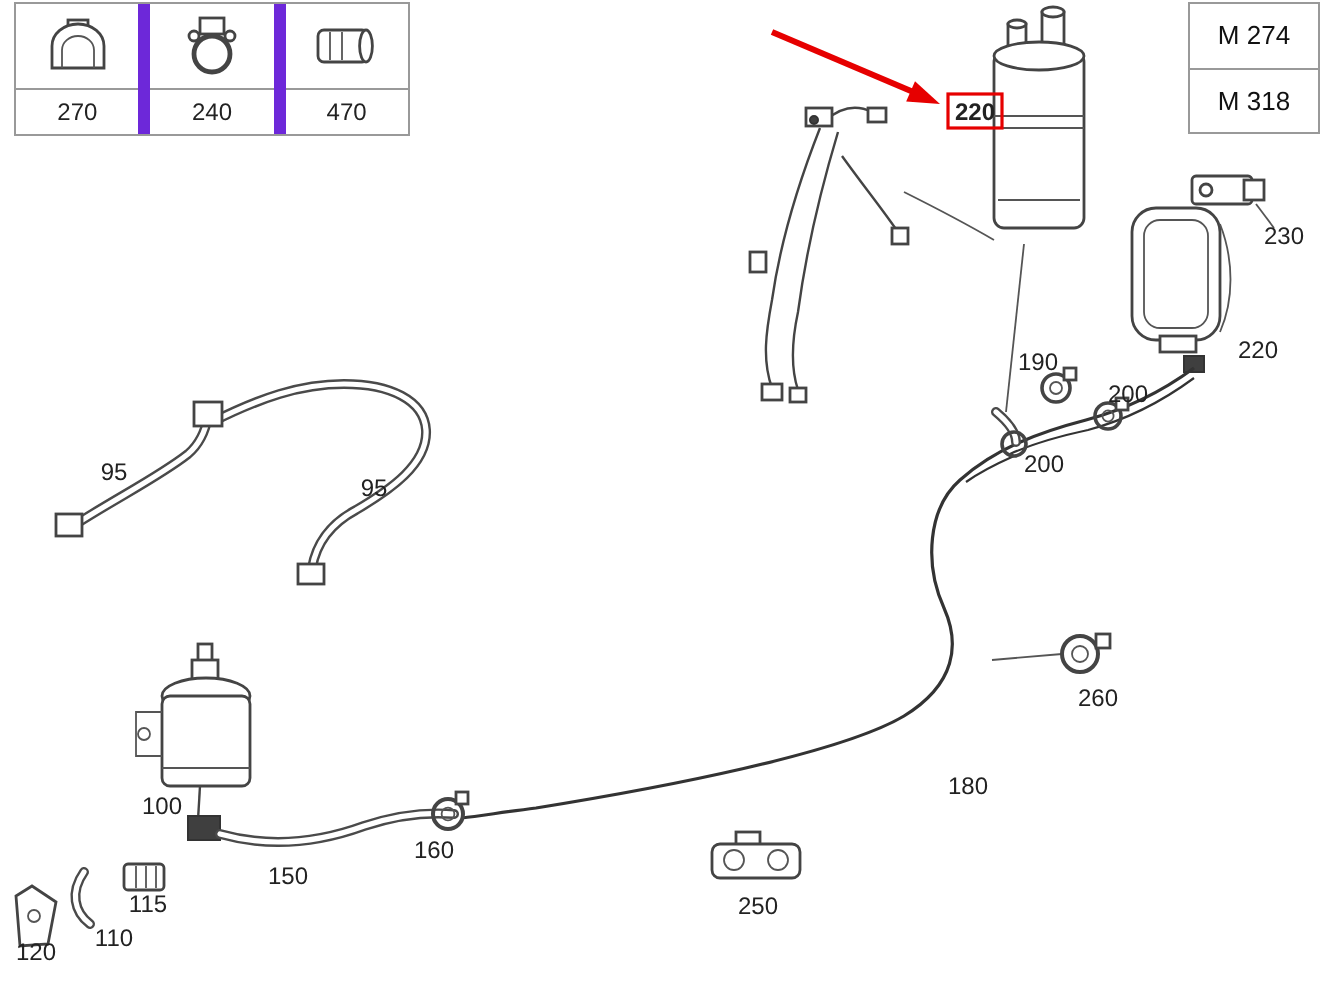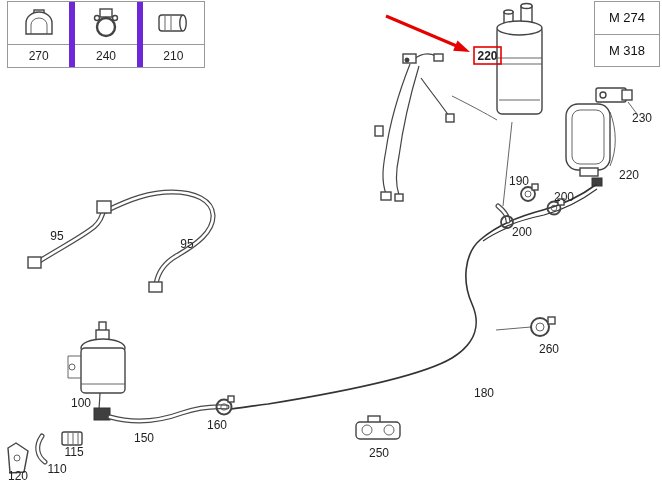--- a/index.html
+++ b/index.html
@@ -72,21 +72,21 @@
     </div>
     <div class="cell">
       <div class="iconbox">
         <svg width="36" height="30" viewBox="0 0 36 30">
           <rect x="4" y="7" width="25" height="16" rx="3" class="part"></rect>
           <ellipse cx="28" cy="15" rx="3.2" ry="8" class="part"></ellipse>
           <line x1="10" y1="8" x2="10" y2="22" class="thin"></line>
           <line x1="16" y1="8" x2="16" y2="22" class="thin"></line>
         </svg>
       </div>
-      <div class="num">210</div>
+      <div class="num">470</div>
     </div>
   </div>
 
   <div class="engine">
     <div class="ecell">M 274</div>
     <div class="ecell">M 318</div>
   </div>
 
   <svg class="diagram" width="662" height="494" viewBox="0 0 662 494">
 

